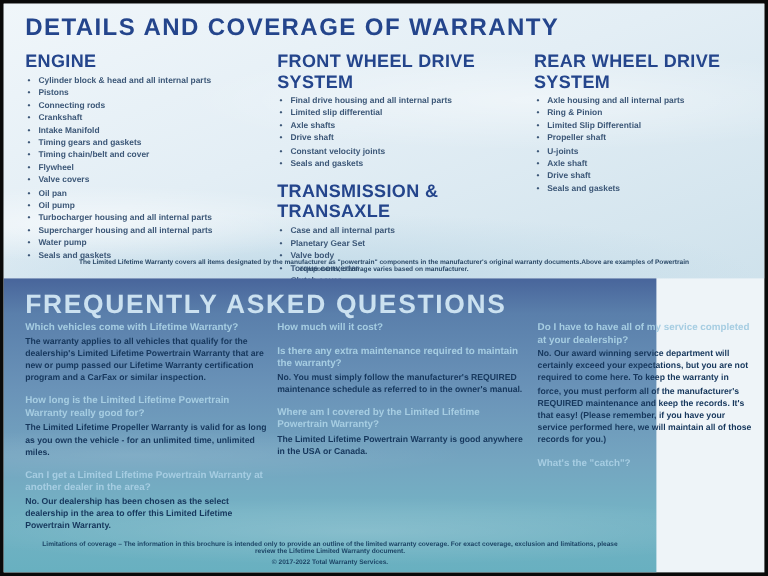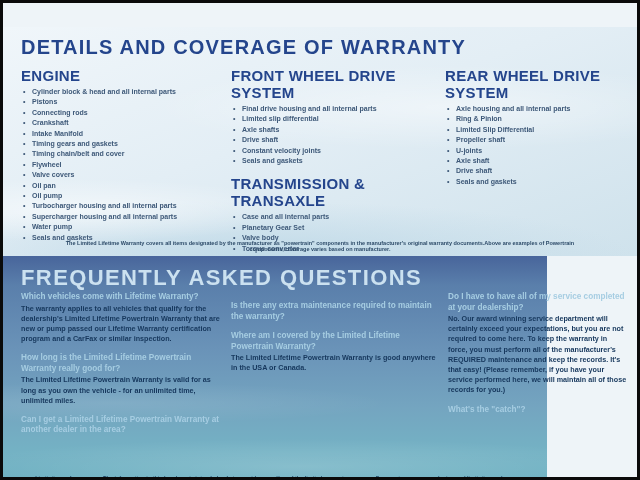--- a/index.html
+++ b/index.html
@@ -17,21 +17,20 @@
   }
   
   .coverage {
     position:relative;
     width:634px; height:229px;
     background:
       radial-gradient(ellipse 320px 45px at 12% 80%, rgba(255,255,255,0.55), transparent 70%),
       radial-gradient(ellipse 420px 60px at 70% 35%, rgba(255,255,255,0.45), transparent 70%),
       radial-gradient(ellipse 500px 70px at 40% 99%, rgba(182,212,228,0.7), transparent 75%),
       linear-gradient(160deg, #f0f6fa 0%, #e3eef5 45%, #cfe2ec 100%);
-    margin-top: 24px;
   }
   .cov-title {
     position:absolute; left:18px; top:9px;
     font-size:20px; font-weight:bold; letter-spacing:1.2px;
     color:#24458c;
   }
   .cov-col { position:absolute; top:40px; }
   .cov-col1 { left:18px;  width:206px; }
   .cov-col2 { left:228px; width:212px; }
   .cov-col3 { left:442px; width:188px; }
@@ -178,35 +177,38 @@
 
     <div class="faq-col faq-col1">
 
         <div class="qa-block">
           <div class="qa-q">Which vehicles come with Lifetime Warranty?</div>
           <div class="qa-a">The warranty applies to all vehicles that qualify for the dealership's Limited Lifetime Powertrain Warranty that are new or pump passed our Lifetime Warranty certification program and a CarFax or similar inspection.</div>
         </div>
 
         <div class="qa-block">
           <div class="qa-q">How long is the Limited Lifetime Powertrain Warranty really good for?</div>
-          <div class="qa-a">The Limited Lifetime Powertrain Warranty is valid for as long as you own the vehicle - for an unlimited time, unlimited miles.</div>
+          <div class="qa-a">The Limited Lifetime Propeller Warranty is valid for as long as you own the vehicle - for an unlimited time, unlimited miles.</div>
         </div>
 
         <div class="qa-block">
           <div class="qa-q">Can I get a Limited Lifetime Powertrain Warranty at another dealer in the area?</div>
+          <div class="qa-a">No. Our dealership has been chosen as the select dealership in the area to offer this Limited Lifetime Powertrain Warranty.</div>
         </div>
       </div>
 
     <div class="faq-col faq-col2">
 
         <div class="qa-block">
+          <div class="qa-q">How much will it cost?</div>
         </div>
 
         <div class="qa-block">
           <div class="qa-q">Is there any extra maintenance required to maintain the warranty?</div>
+          <div class="qa-a">No. You must simply follow the manufacturer's REQUIRED maintenance schedule as referred to in the owner's manual.</div>
         </div>
 
         <div class="qa-block">
           <div class="qa-q">Where am I covered by the Limited Lifetime Powertrain Warranty?</div>
           <div class="qa-a">The Limited Lifetime Powertrain Warranty is good anywhere in the USA or Canada.</div>
         </div>
       </div>
 
     <div class="faq-col faq-col3">
 

